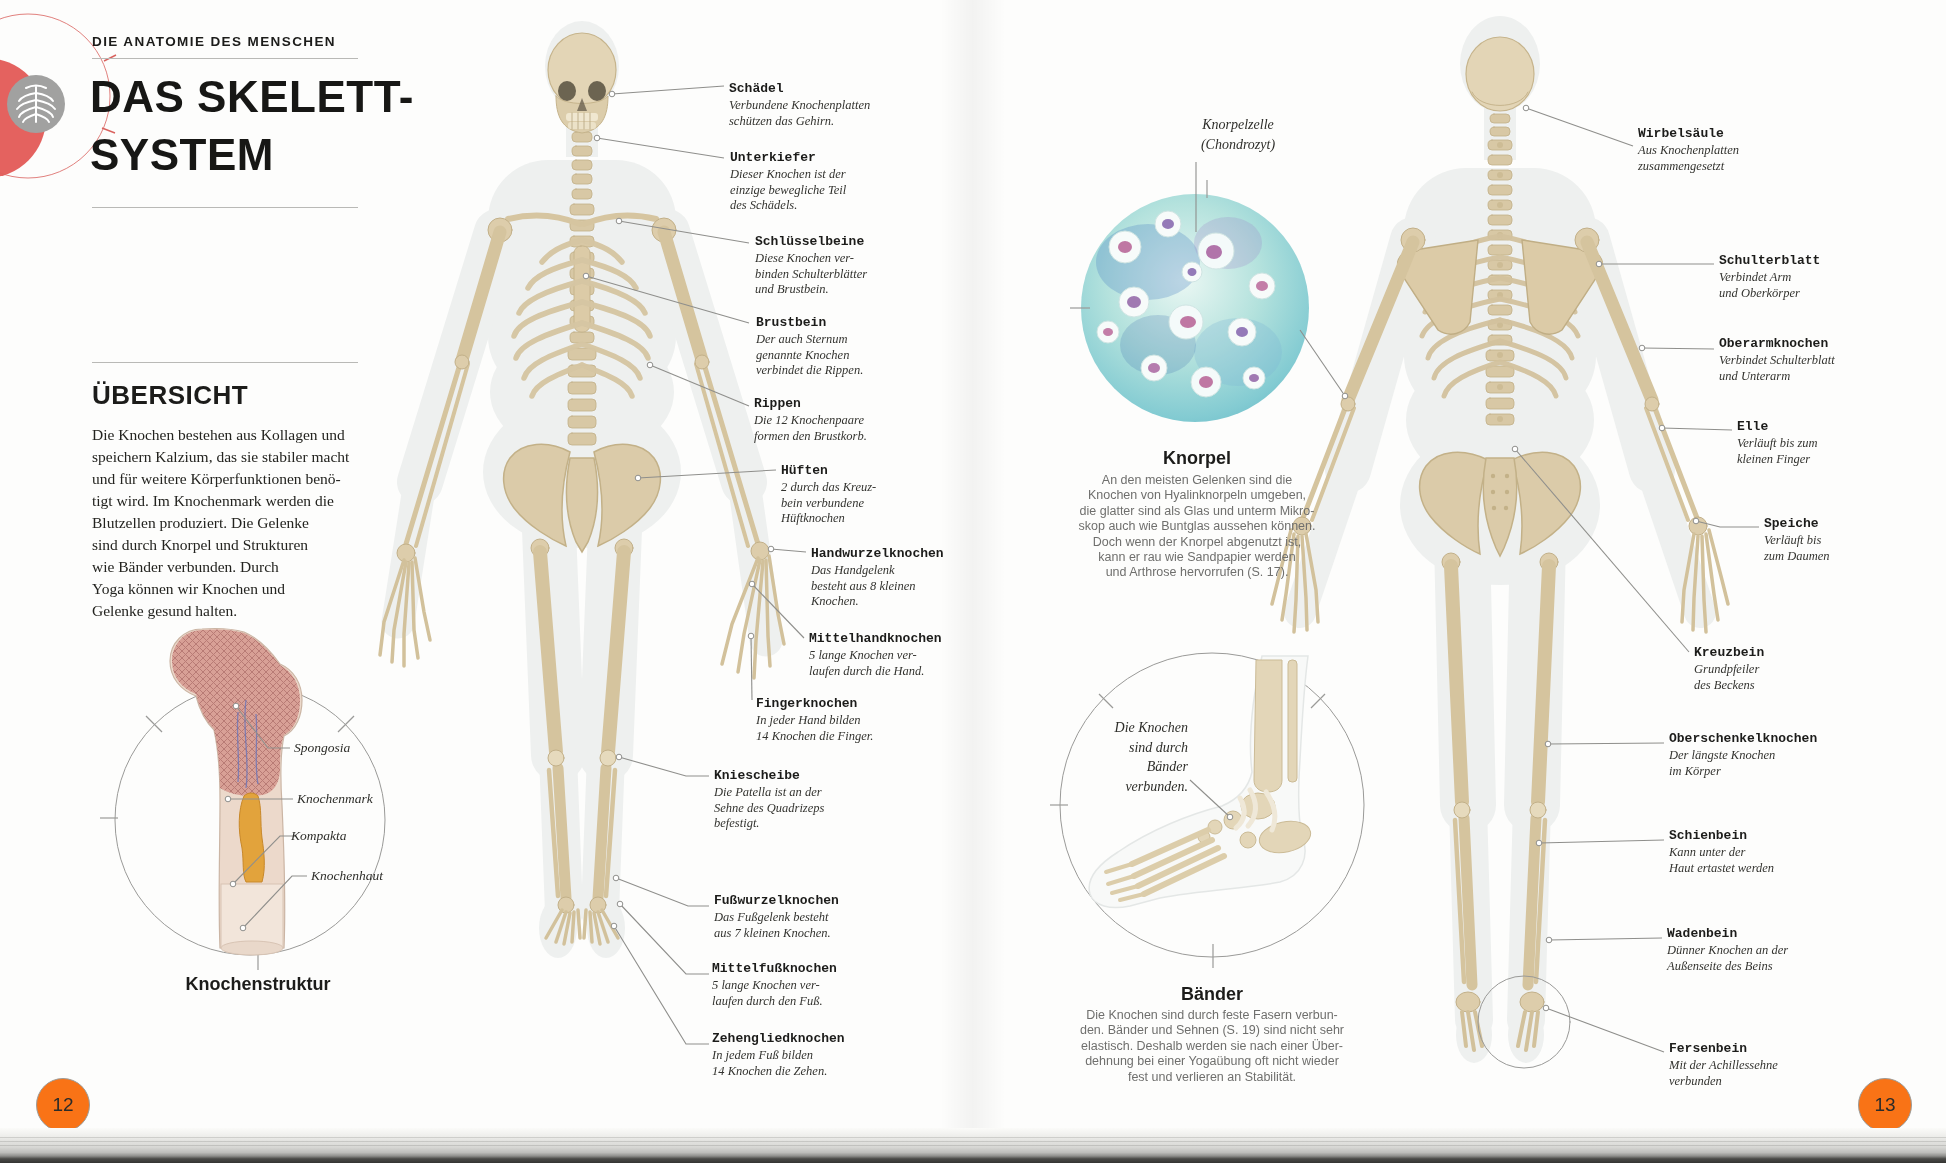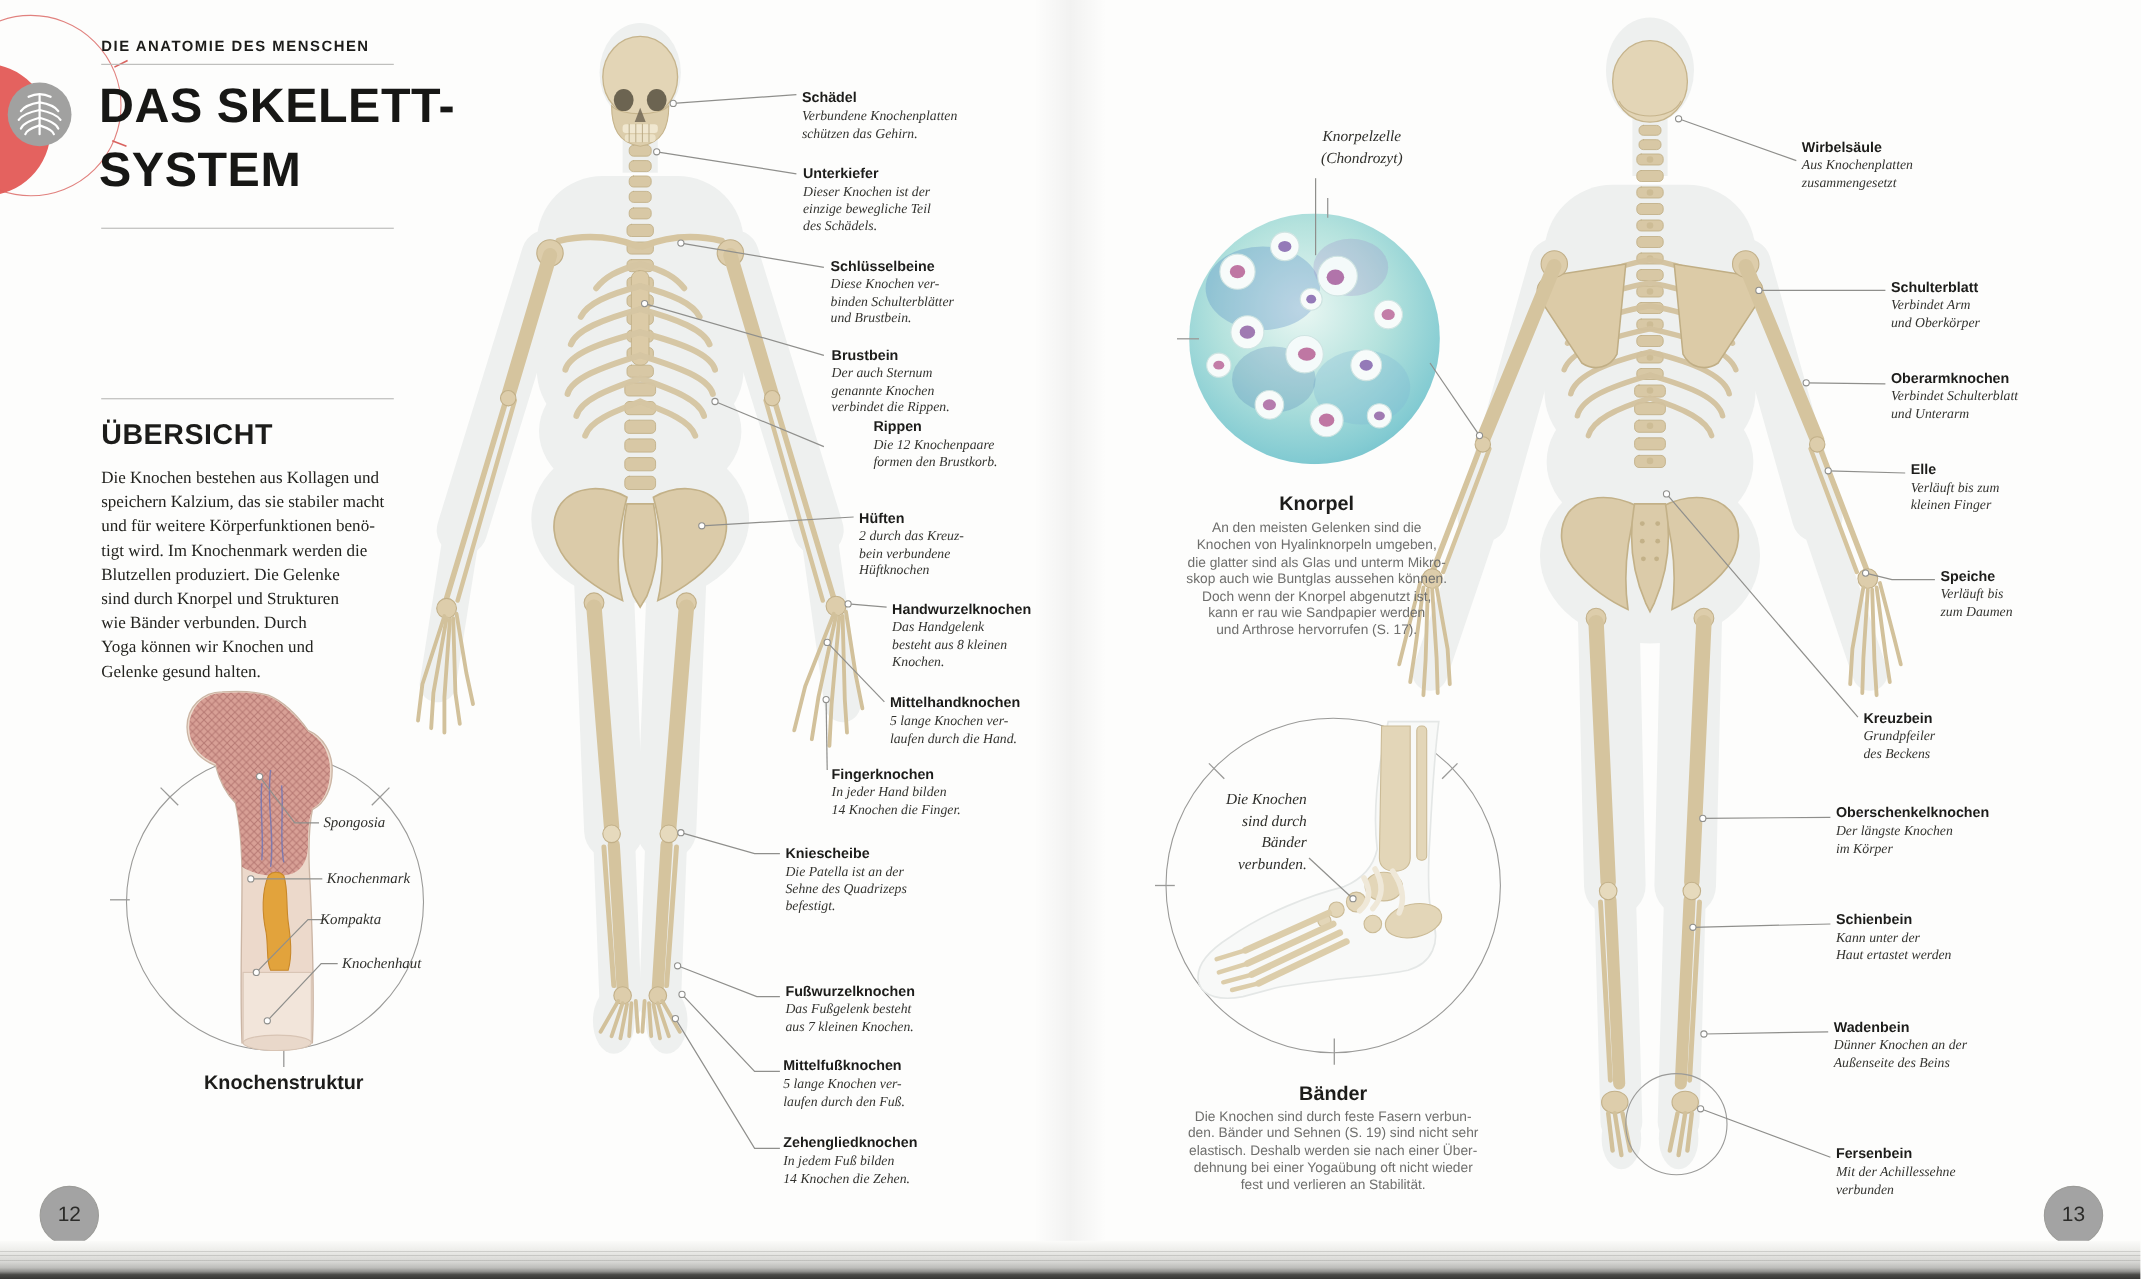--- a/index.html
+++ b/index.html
@@ -11,33 +11,33 @@
 
   .eyebrow{font-size:13.5px;font-weight:bold;letter-spacing:1.4px;color:#1c1c1a;}
   .rule{position:absolute;height:1px;background:#b9b9b6;z-index:3;}
   .title{font-size:44px;line-height:58px;font-weight:bold;letter-spacing:.5px;color:#171715;}
   .intro{font-size:16px;line-height:23.5px;color:#222220;}
   .intro b{font-weight:bold;}
   .ov-head{font-size:26px;font-weight:bold;letter-spacing:.5px;}
   .serifbody{font-family:"Liberation Serif",serif;font-size:15.5px;line-height:22px;color:#23231f;}
 
   .lbl{position:absolute;z-index:3;}
-  .lbl .nm{font-size:13px;font-weight:bold;color:#1c1c1a;margin-bottom:2px;}
+  .lbl .nm{font-size:13px;font-weight:bold;color:#1c1c1a;margin-bottom:2px;font-family:Liberation Mono, monospace;}
   .lbl .ds{font-family:"Liberation Serif",serif;font-style:italic;font-size:12.5px;line-height:15.5px;color:#33332f;}
 
   .partlbl{position:absolute;z-index:3;font-family:"Liberation Serif",serif;font-style:italic;
            font-size:13.5px;color:#2e2e2a;}
 
   .cap-title{font-size:18px;font-weight:bold;text-align:center;color:#1c1c1a;}
   .cap-text{font-size:12.5px;line-height:15.4px;text-align:center;color:#6f6f6d;}
 
   .annot{font-family:"Liberation Serif",serif;font-style:italic;font-size:14px;line-height:19.5px;color:#2e2e2a;}
 
   .pagenum{position:absolute;z-index:3;width:52px;height:52px;border:1px solid #9c9c99;border-radius:50%;
-           display:flex;align-items:center;justify-content:center;font-size:19px;color:#2b2b29;background:#a3a3a3;}
+           display:flex;align-items:center;justify-content:center;font-size:19px;color:#2b2b29;background:#f97316;}
 
   .gutter{position:absolute;top:0;height:1130px;width:66px;left:940px;z-index:2;
           background:linear-gradient(90deg,rgba(0,0,0,0) 0%,rgba(0,0,0,.045) 50%,rgba(0,0,0,0) 100%);}
   .pageedge{position:absolute;left:0;bottom:0;width:1946px;height:35px;z-index:4;
      background:linear-gradient(#fbfbf9 0%,#efefec 22%,#e2e2df 38%,#d7d7d4 55%,#bdbdba 70%,#8f8f8c 80%,#4a4a47 88%,#343432 100%);}
   .pageedge:before{content:"";position:absolute;left:0;top:6px;width:100%;height:14px;
      background:repeating-linear-gradient(#0000 0 3px,rgba(120,120,115,.25) 3px 4px);}
 </style>
 </head>
 <body>
@@ -594,21 +594,21 @@
       <div class="ds pre">Diese Knochen ver-
 binden Schulterblätter
 und Brustbein.</div>
     </div>
 <div class="lbl" style="left:756px;top:315px;">
       <div class="nm">Brustbein</div>
       <div class="ds pre">Der auch Sternum
 genannte Knochen
 verbindet die Rippen.</div>
     </div>
-<div class="lbl" style="left:754px;top:380px;margin-left:40px;">
+<div class="lbl" style="left:754px;top:396px;">
       <div class="nm">Rippen</div>
       <div class="ds pre">Die 12 Knochenpaare
 formen den Brustkorb.</div>
     </div>
 <div class="lbl" style="left:781px;top:463px;">
       <div class="nm">Hüften</div>
       <div class="ds pre">2 durch das Kreuz-
 bein verbundene
 Hüftknochen</div>
     </div>

